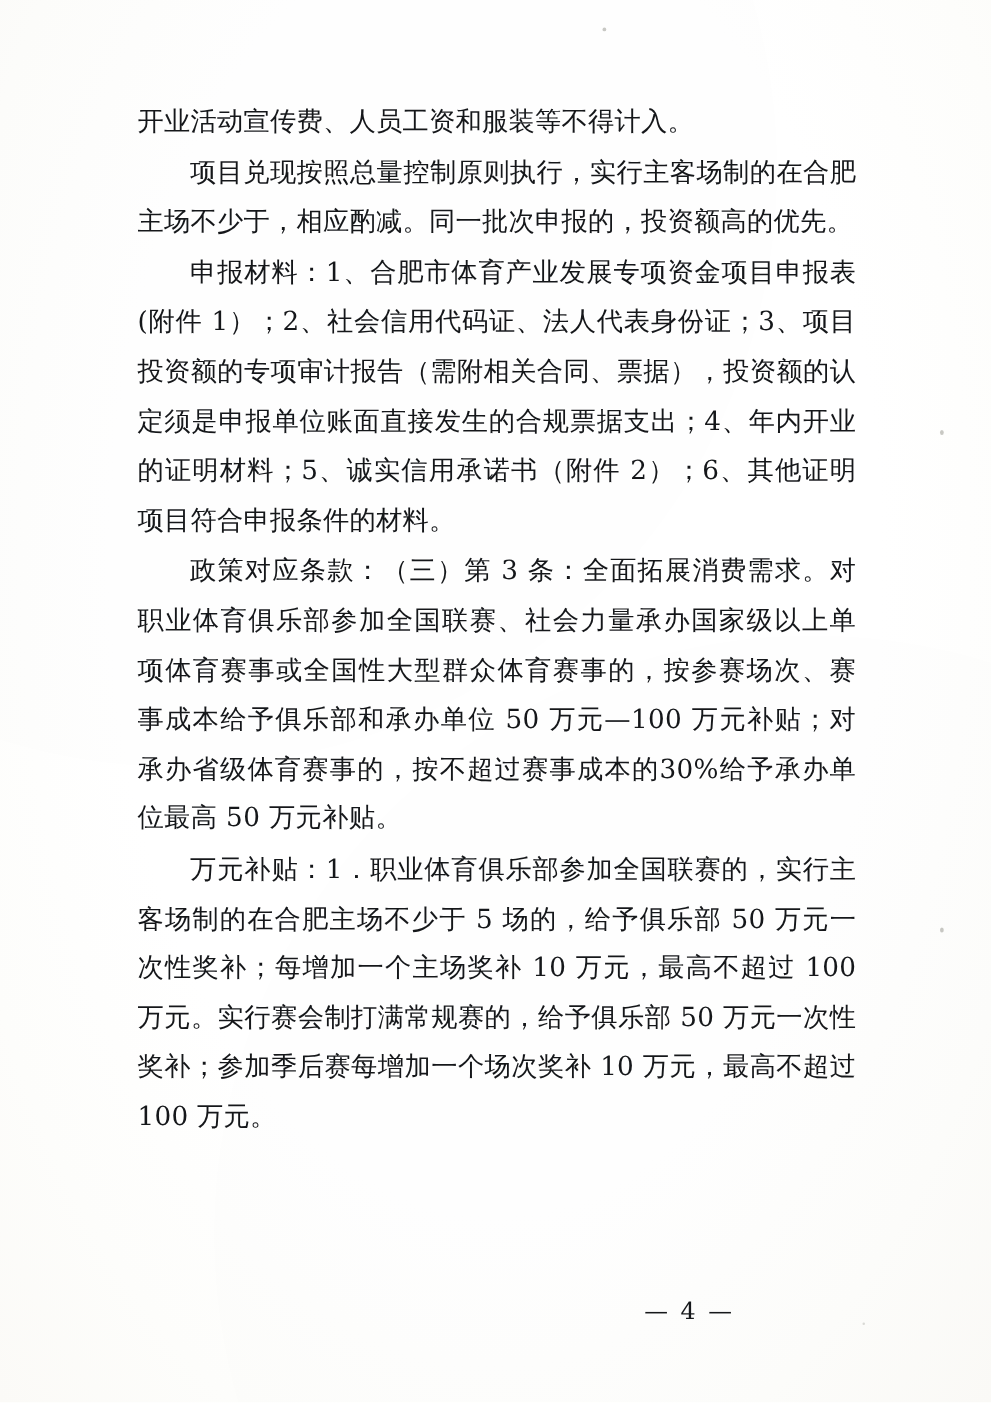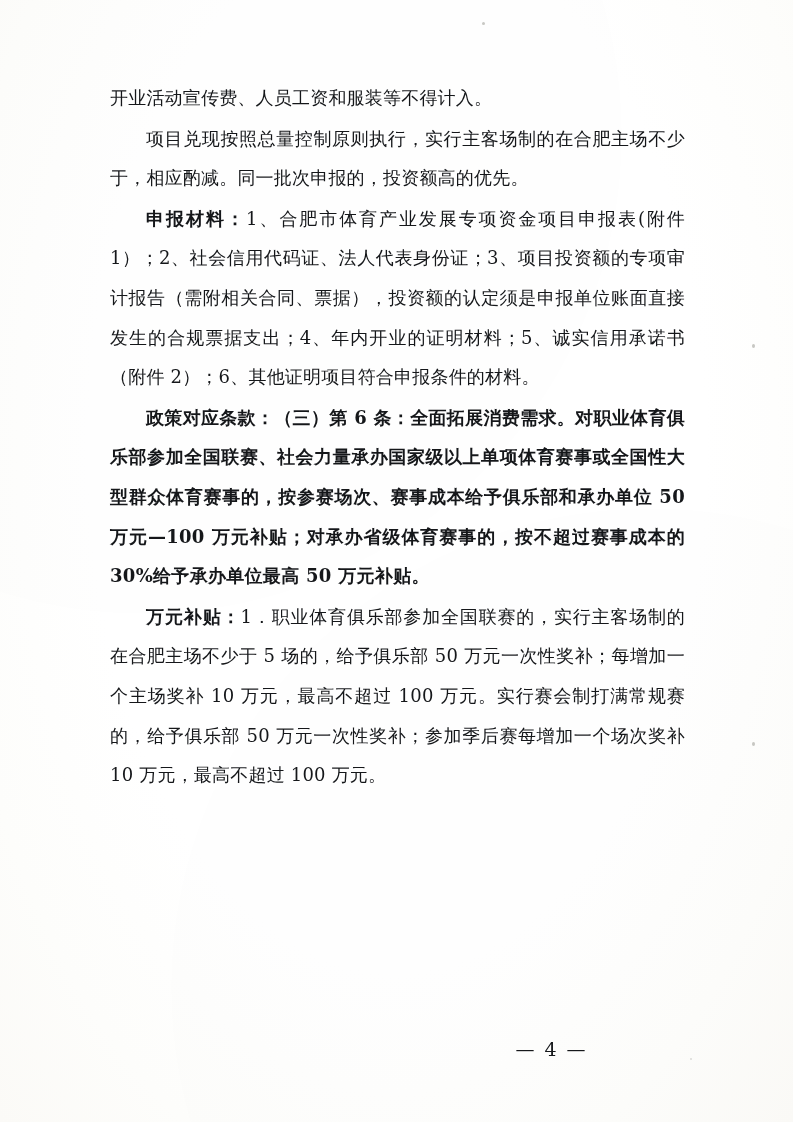--- a/index.html
+++ b/index.html
@@ -32,32 +32,32 @@
       radial-gradient(circle at 82% 88%, rgba(0,0,0,0.012) 0 40%, transparent 41%);
   }
   .doc-body {
     position: absolute;
     left: 110px;
     top: 78px;
     width: 575px;
   }
   p.para {
     margin: 0 0 1px 0;
-    font-size: 18px;
+    font-size: 21px;
     line-height: 39.6px;
     text-align: justify;
     text-justify: inter-ideograph;
     letter-spacing: 0.2px;
     color: #15171a;
   }
   p.indent {
     text-indent: 2em;
   }
   .b {
-    font-weight: bold;
+    font-weight: normal;
     letter-spacing: 0.3px;
     margin-top: 16px;
   }
   .page-number {
     position: absolute;
     left: 0;
     right: 0;
     bottom: 62px;
     text-align: center;
     font-size: 19px;
@@ -86,18 +86,18 @@
 
   <span class="speck s1"></span>
   <span class="speck s2"></span>
   <span class="speck s3"></span>
   <span class="speck s4"></span>
 
   <div class="doc-body" id="doc-body">
       <p class="para"><span>开业活动宣传费、人员工资和服装等不得计入。</span></p>
       <p class="para indent"><span>项目兑现按照总量控制原则执行，实行主客场制的在合肥主场不少于，相应酌减。同一批次申报的，投资额高的优先。</span></p>
       <p class="para indent"><span class="b">申报材料：</span><span>1、合肥市体育产业发展专项资金项目申报表(附件 1）；2、社会信用代码证、法人代表身份证；3、项目投资额的专项审计报告（需附相关合同、票据），投资额的认定须是申报单位账面直接发生的合规票据支出；4、年内开业的证明材料；5、诚实信用承诺书（附件 2）；6、其他证明项目符合申报条件的材料。</span></p>
-      <p class="para indent"><span class="b">政策对应条款：（三）第 6 条：</span><span class="b">全面拓展消费需求。对职业体育俱乐部参加全国联赛、社会力量承办国家级以上单项体育赛事或全国性大型群众体育赛事的，按参赛场次、赛事成本给予俱乐部和承办单位 50 万元—100 万元补贴；对承办省级体育赛事的，按不超过赛事成本的30%给予承办单位最高 50 万元补贴。</span></p>
+      <p class="para indent"><span class="b">政策对应条款：（三）第 3 条：</span><span class="b">全面拓展消费需求。对职业体育俱乐部参加全国联赛、社会力量承办国家级以上单项体育赛事或全国性大型群众体育赛事的，按参赛场次、赛事成本给予俱乐部和承办单位 50 万元—100 万元补贴；对承办省级体育赛事的，按不超过赛事成本的30%给予承办单位最高 50 万元补贴。</span></p>
       <p class="para indent"><span class="b">万元补贴：</span><span>1．职业体育俱乐部参加全国联赛的，实行主客场制的在合肥主场不少于 5 场的，给予俱乐部 50 万元一次性奖补；每增加一个主场奖补 10 万元，最高不超过 100 万元。实行赛会制打满常规赛的，给予俱乐部 50 万元一次性奖补；参加季后赛每增加一个场次奖补 10 万元，最高不超过 100 万元。</span></p>
     </div>
 
   <div class="page-number">— 4 —</div>
 </div>
 
 </body></html>

